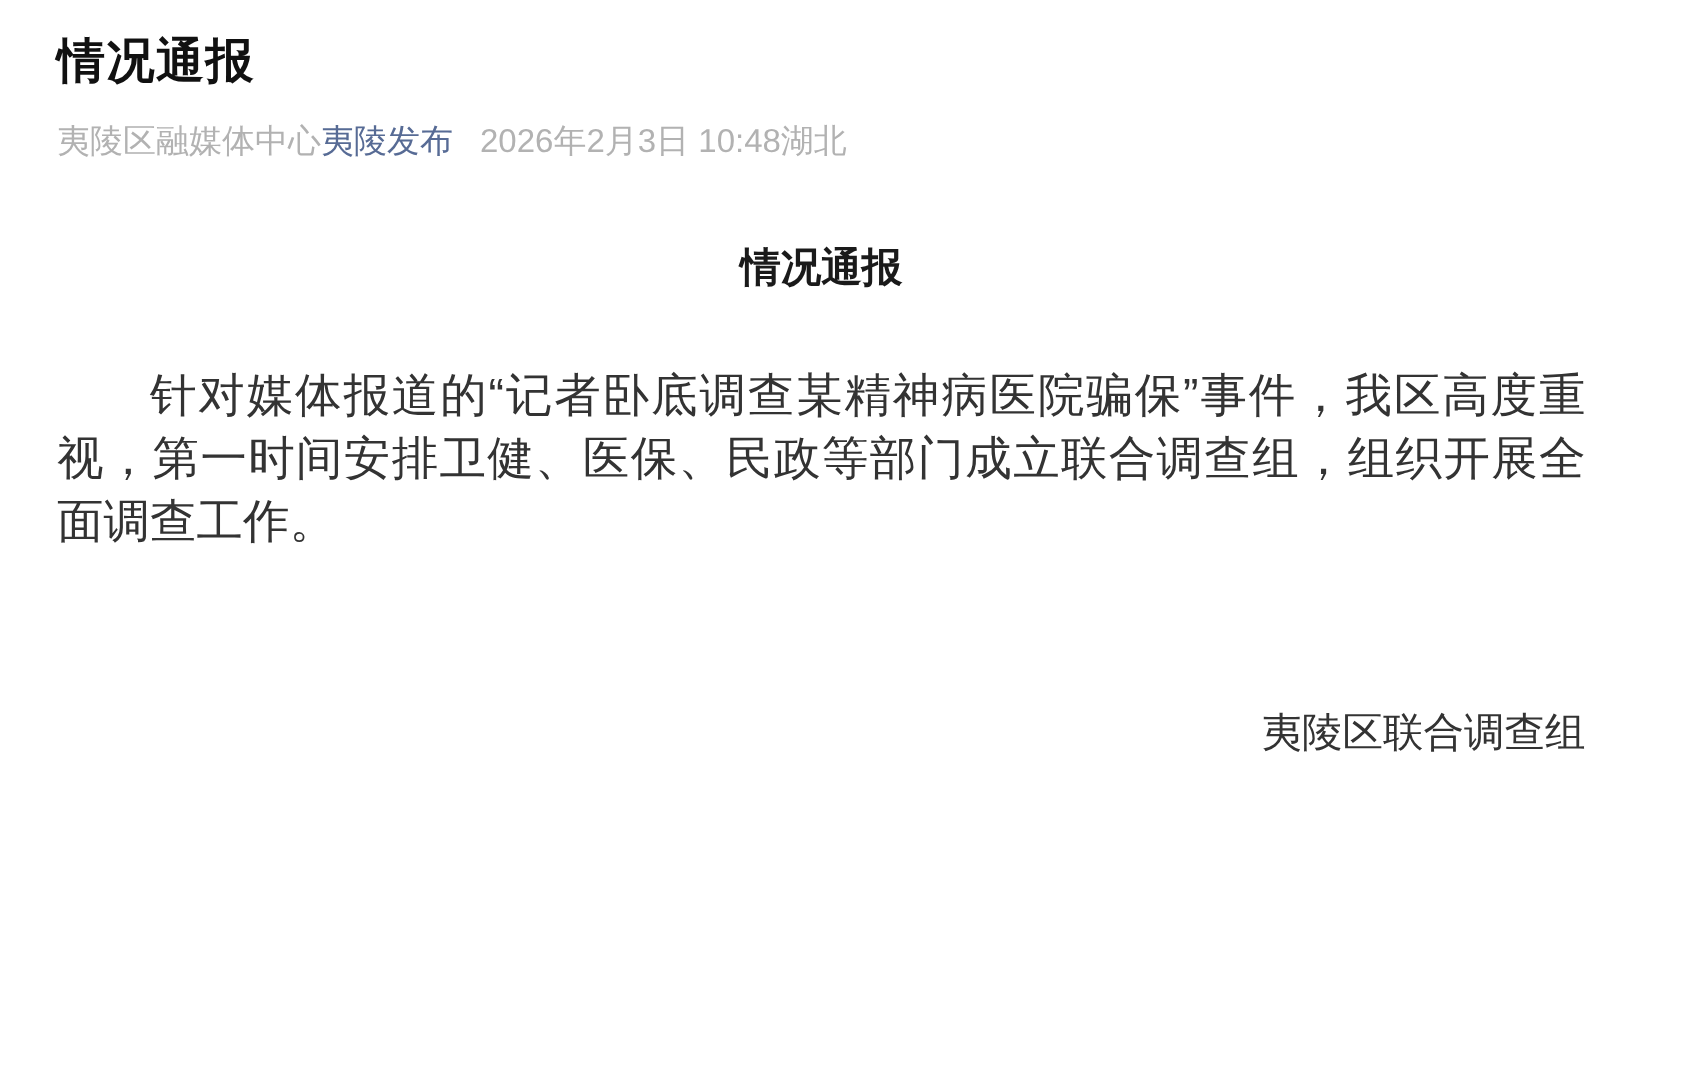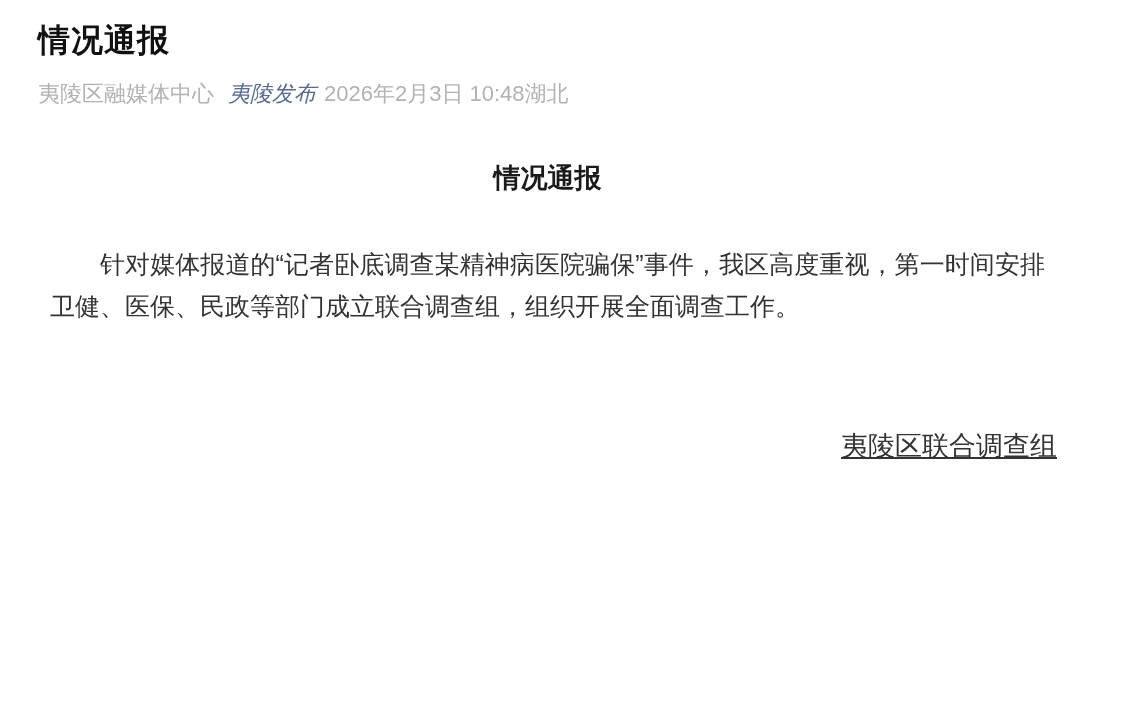--- a/index.html
+++ b/index.html
@@ -25,49 +25,49 @@
     color: #111111;
     letter-spacing: 1px;
   }
   .meta {
     margin-top: 18px;
     font-size: 22px;
     line-height: 28px;
     color: #b2b2b2;
     white-space: nowrap;
   }
-  .meta .source   { margin-right: 14px; }
-  .meta .account  { color: #576b95; margin-right: 8px; text-decoration: none; cursor: pointer; font-style: italic; }
+  .meta .source   { }
+  .meta .account  { color: #576b95; margin-right: 18px; text-decoration: none; cursor: pointer; }
   .meta .datetime { }
   .article-heading {
     margin: 49px 0 0 0;
     font-size: 27px;
     line-height: 42px;
     font-weight: bold;
     color: #1a1a1a;
     text-align: center;
   }
   .body-paragraph {
-    margin: 12px;
-    font-size: 25px;
+    margin: 0;
+    font-size: 31px;
     line-height: 42px;
     color: #333333;
     text-indent: 2em;
     text-align: justify;
   }
   .body-paragraph.p1 { margin-top: 44px; }
   .body-paragraph.p2 { margin-top: 54px; }
   .signature {
     margin-top: 96px;
     font-size: 27px;
     line-height: 46px;
     color: #333333;
     text-align: right;
   }
-  .signature div { margin: 0; text-decoration: underline; }
+  .signature div { margin: 0; }
 </style>
 </head>
 <body>
 
 <div class="page">
 
   <h1 class="page-title">情况通报</h1>
 
   <div class="meta">
     <span class="source">夷陵区融媒体中心</span><a class="account">夷陵发布</a><span class="datetime">2026年2月3日 10:48</span><span class="location">湖北</span>

